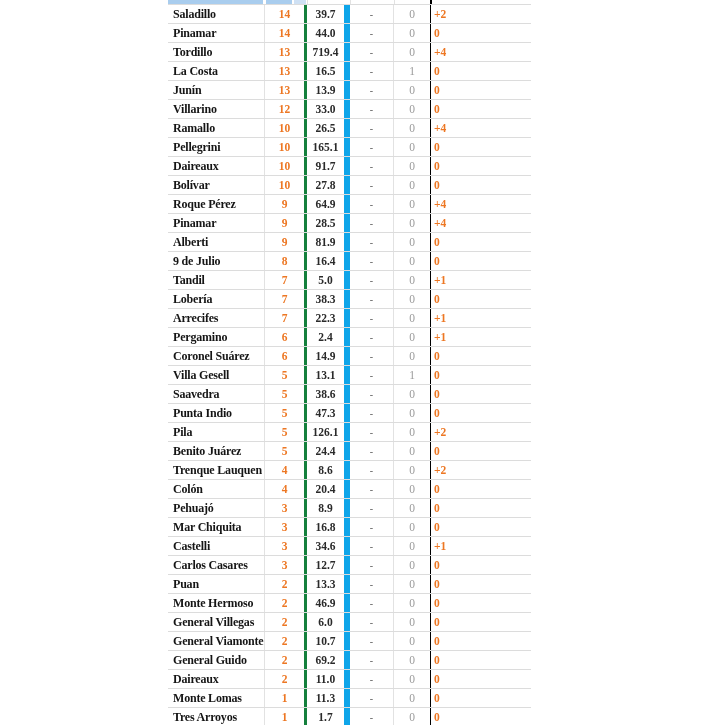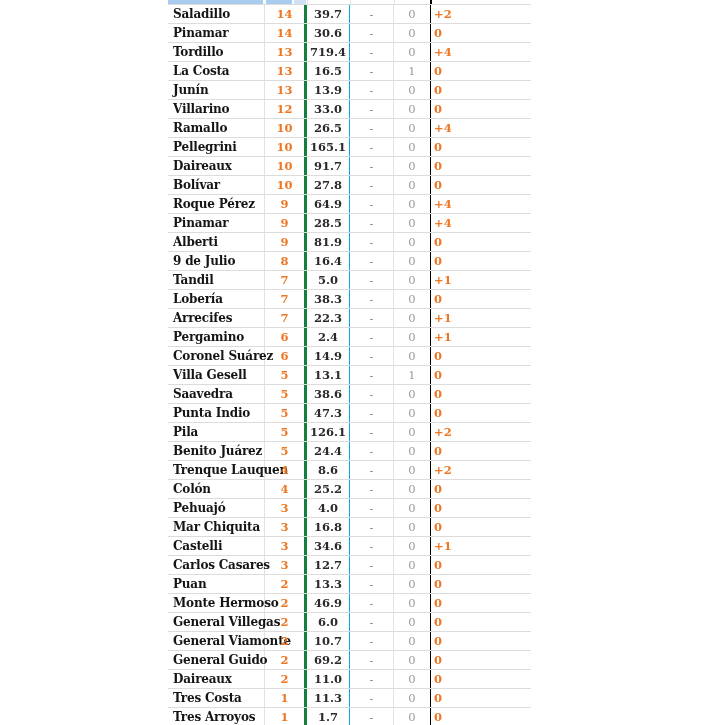--- a/index.html
+++ b/index.html
@@ -33,20 +33,21 @@
   .partial-row .vl2 { left: 182px; }
   .partial-row .vl3 { left: 226px; }
   .partial-row .vline-black { position: absolute; top: 0; bottom: 0; width: 1.5px; background: #000; left: 262px; }
 
   .row {
     display: flex;
     align-items: flex-start;
     height: 18px;
     border-bottom: 1px solid #dcdcdc;
     background: #fff;
+    font-family: Liberation Serif, serif;
   }
   .cell {
     box-sizing: border-box;
     height: 100%;
     display: flex;
     align-items: center;
     font-size: 11.5px;
   }
   .c-name {
     width: 97px;
@@ -62,21 +63,21 @@
     width: 42px;
     justify-content: center;
     font-weight: bold;
     border-right: 3px solid #15803d;
   }
   .c-v2 {
     width: 43px;
     justify-content: center;
     font-weight: bold;
     color: #2a2a2a;
-    border-right: 1px solid #0ea5e9;
+    border-right: 6px solid #0ea5e9;
   }
   .c-v3 {
     width: 44px;
     justify-content: center;
     color: #5a5a5a;
     font-size: 10px;
     border-right: 1px solid #e2e2e2;
   }
   .c-v4 {
     width: 36px;
@@ -110,21 +111,21 @@
     <div class="cell c-name">Saladillo</div>
     <div class="cell c-v1 accent">14</div>
     <div class="cell c-v2">39.7</div>
     <div class="cell c-v3">-</div>
     <div class="cell c-v4">0</div>
     <div class="cell c-v5 accent">+2</div>
   </div>
       <div class="row">
     <div class="cell c-name">Pinamar</div>
     <div class="cell c-v1 accent">14</div>
-    <div class="cell c-v2">30.6</div>
+    <div class="cell c-v2">44.0</div>
     <div class="cell c-v3">-</div>
     <div class="cell c-v4">0</div>
     <div class="cell c-v5 accent">0</div>
   </div>
       <div class="row">
     <div class="cell c-name">Tordillo</div>
     <div class="cell c-v1 accent">13</div>
     <div class="cell c-v2">719.4</div>
     <div class="cell c-v3">-</div>
     <div class="cell c-v4">0</div>
@@ -302,29 +303,29 @@
     <div class="cell c-name">Trenque Lauquen</div>
     <div class="cell c-v1 accent">4</div>
     <div class="cell c-v2">8.6</div>
     <div class="cell c-v3">-</div>
     <div class="cell c-v4">0</div>
     <div class="cell c-v5 accent">+2</div>
   </div>
       <div class="row">
     <div class="cell c-name">Colón</div>
     <div class="cell c-v1 accent">4</div>
-    <div class="cell c-v2">25.2</div>
+    <div class="cell c-v2">20.4</div>
     <div class="cell c-v3">-</div>
     <div class="cell c-v4">0</div>
     <div class="cell c-v5 accent">0</div>
   </div>
       <div class="row">
     <div class="cell c-name">Pehuajó</div>
     <div class="cell c-v1 accent">3</div>
-    <div class="cell c-v2">4.0</div>
+    <div class="cell c-v2">8.9</div>
     <div class="cell c-v3">-</div>
     <div class="cell c-v4">0</div>
     <div class="cell c-v5 accent">0</div>
   </div>
       <div class="row">
     <div class="cell c-name">Mar Chiquita</div>
     <div class="cell c-v1 accent">3</div>
     <div class="cell c-v2">16.8</div>
     <div class="cell c-v3">-</div>
     <div class="cell c-v4">0</div>
@@ -388,21 +389,21 @@
   </div>
       <div class="row">
     <div class="cell c-name">Daireaux</div>
     <div class="cell c-v1 accent">2</div>
     <div class="cell c-v2">11.0</div>
     <div class="cell c-v3">-</div>
     <div class="cell c-v4">0</div>
     <div class="cell c-v5 accent">0</div>
   </div>
       <div class="row">
-    <div class="cell c-name">Tres Costa</div>
+    <div class="cell c-name">Monte Lomas</div>
     <div class="cell c-v1 accent">1</div>
     <div class="cell c-v2">11.3</div>
     <div class="cell c-v3">-</div>
     <div class="cell c-v4">0</div>
     <div class="cell c-v5 accent">0</div>
   </div>
       <div class="row">
     <div class="cell c-name">Tres Arroyos</div>
     <div class="cell c-v1 accent">1</div>
     <div class="cell c-v2">1.7</div>

